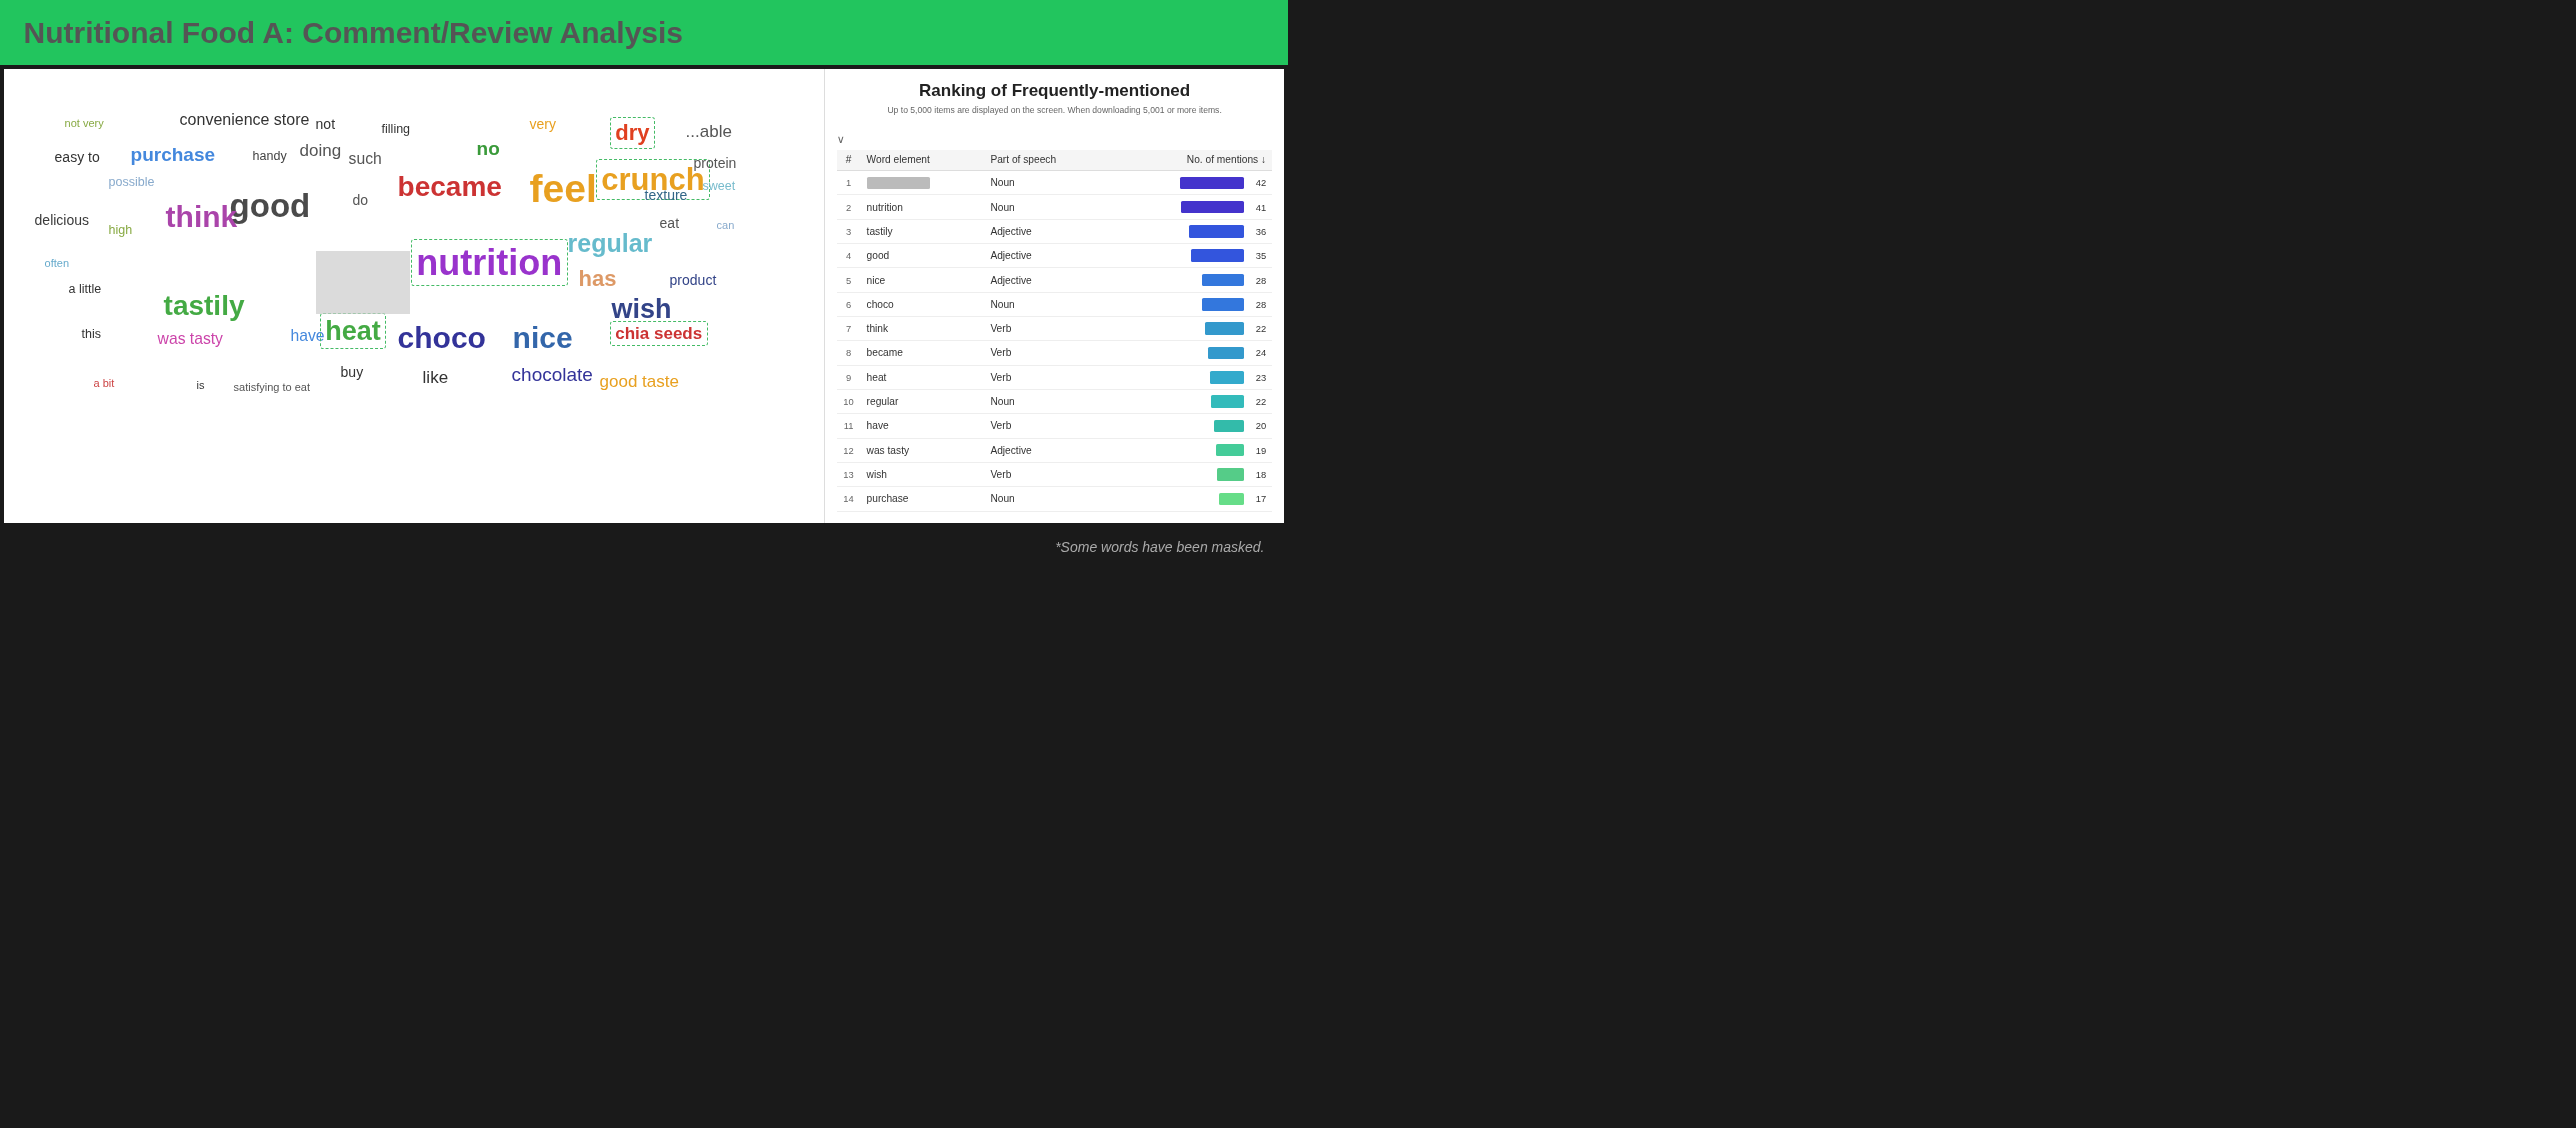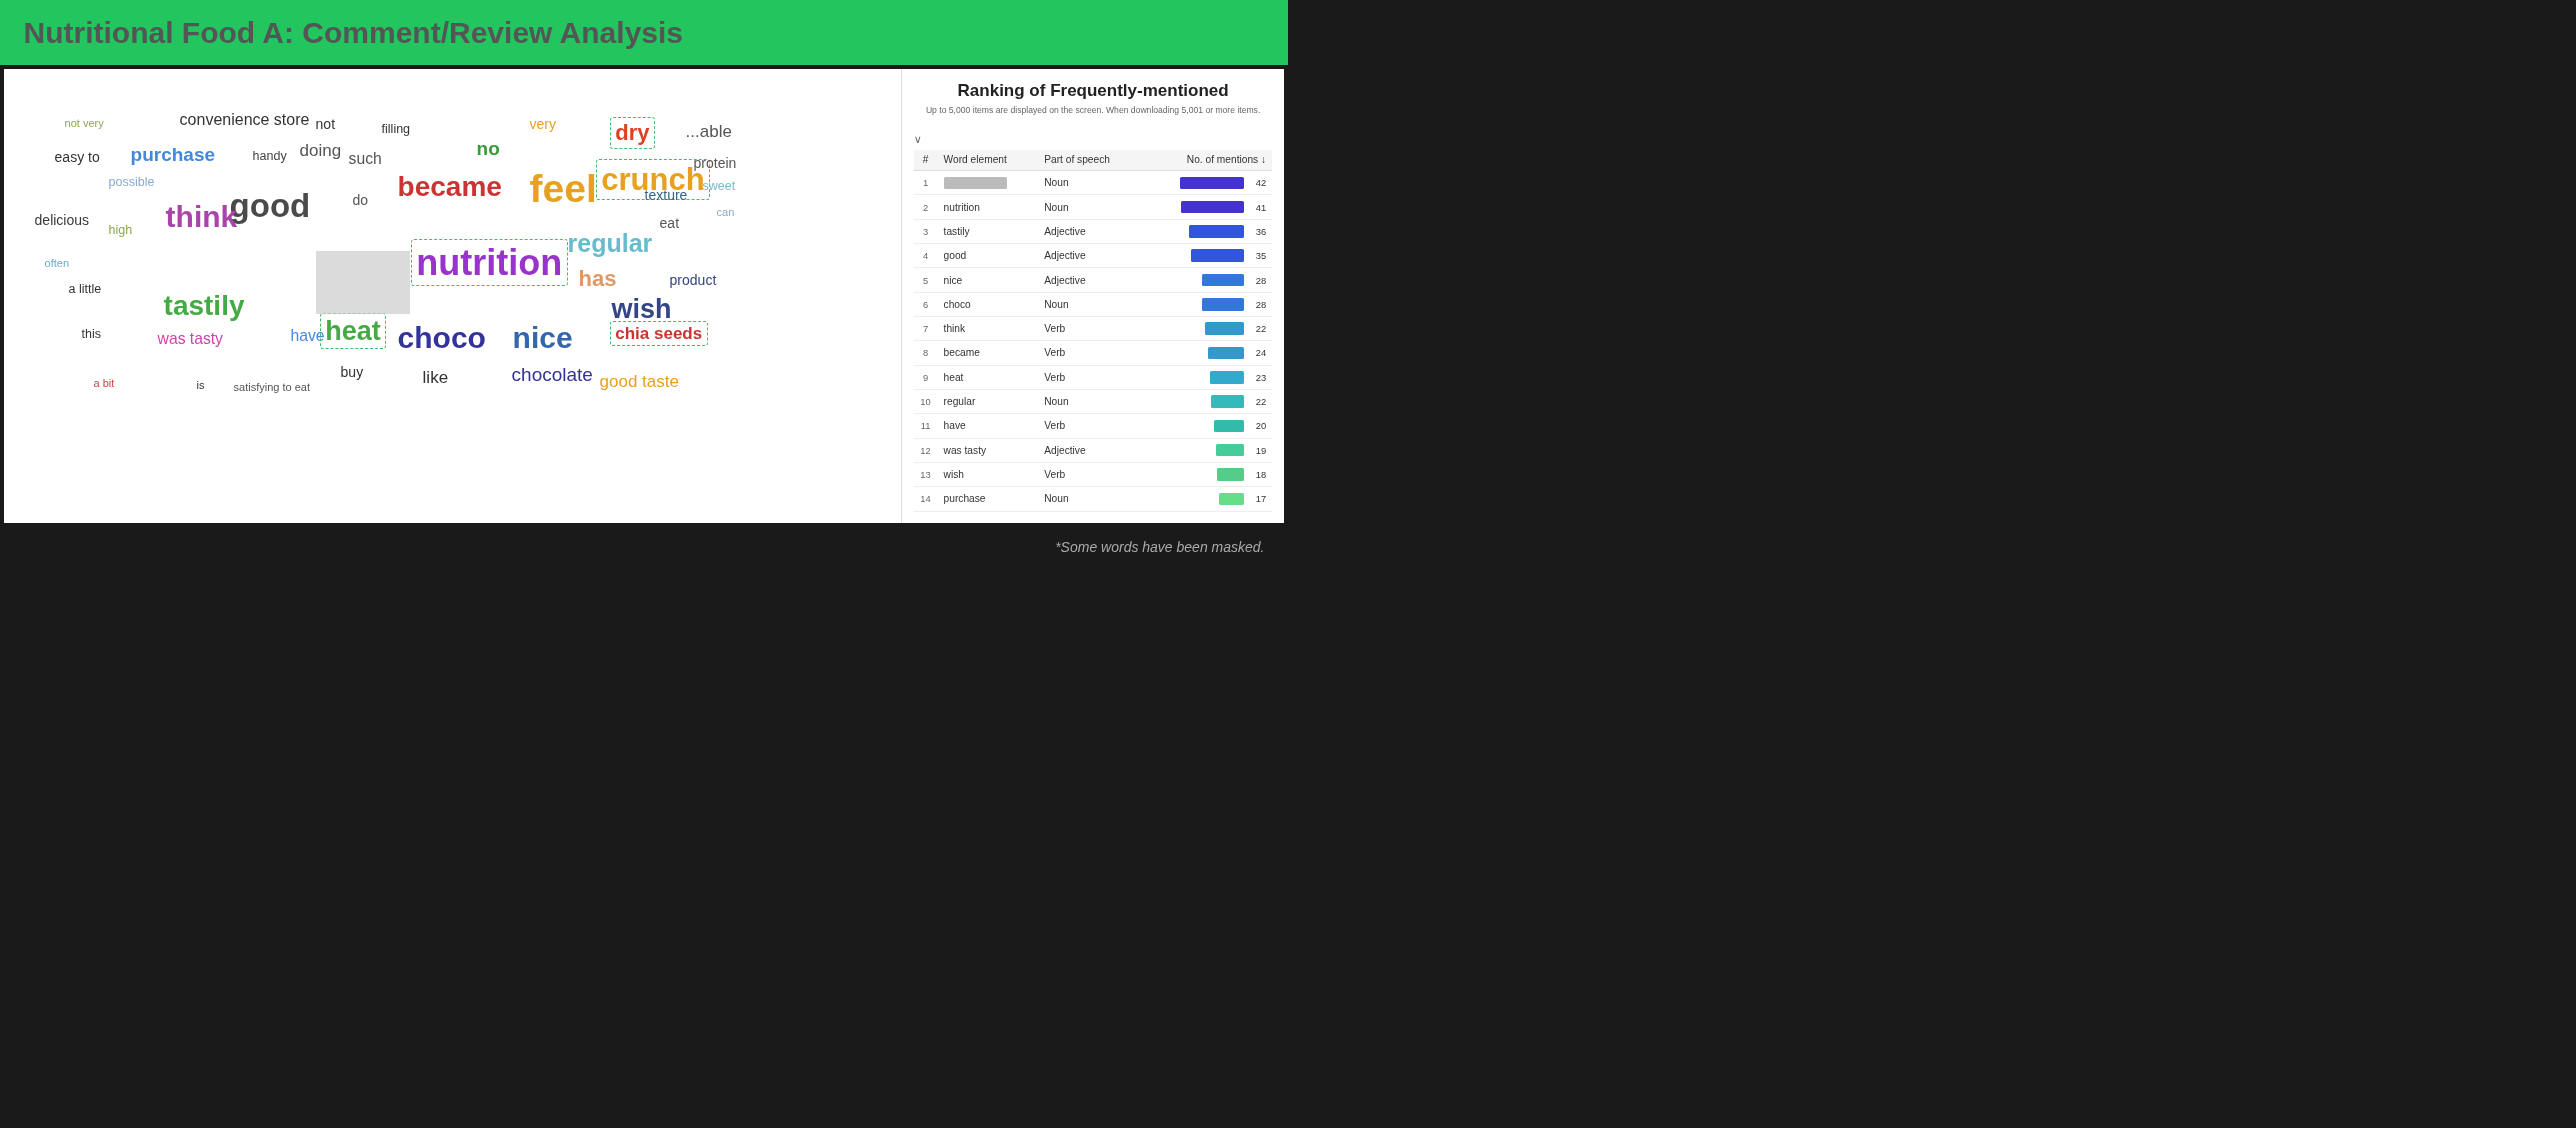--- a/index.html
+++ b/index.html
@@ -46,21 +46,21 @@
       height: 392px;
       overflow: hidden;
     }
     .word {
       position: absolute;
       white-space: nowrap;
       font-weight: bold;
     }
     
     .ranking-section {
-      width: 383px;
+      width: 460px;
       background: white;
       border-left: 0.8px solid #ddd;
       padding: 11.7px;
       display: flex;
       flex-direction: column;
     }
     .ranking-title {
       font-size: 17px;
       font-weight: bold;
       text-align: center;
@@ -174,21 +174,21 @@
         <span class="word" style="left: 210px; top: 102px; font-size: 33px; color: rgb(74, 74, 74); font-weight: bold;">good</span>
         <span class="word" style="left: 146px; top: 115px; font-size: 30px; color: rgb(170, 68, 170); font-weight: bold;">think</span>
         <span class="word" style="left: 333px; top: 107px; font-size: 14px; color: rgb(85, 85, 85); font-weight: normal;">do</span>
         <span class="word" style="left: 625px; top: 102px; font-size: 14px; color: rgb(51, 102, 136); font-weight: normal;">texture</span>
         <span class="word" style="left: 683px; top: 94px; font-size: 12.5px; color: rgb(119, 187, 204); font-weight: normal;">sweet</span>
         <span class="word" style="left: 15px; top: 127px; font-size: 14px; color: rgb(58, 58, 58); font-weight: normal;">delicious</span>
         <span class="word" style="left: 89px; top: 138px; font-size: 12.5px; color: rgb(136, 170, 68); font-weight: normal;">high</span>
         <span class="word" style="left: 391px; top: 154px; font-size: 36px; color: rgb(153, 51, 204); font-weight: bold; border: 1.6px dashed rgb(68, 187, 102); padding: 1.6px 4.7px; border-radius: 3.1px;">nutrition</span>
         <span class="word" style="left: 548px; top: 144px; font-size: 25px; color: rgb(102, 187, 204); font-weight: bold;">regular</span>
         <span class="word" style="left: 640px; top: 130px; font-size: 14px; color: rgb(85, 85, 85); font-weight: normal;">eat</span>
-        <span class="word" style="left: 697px; top: 121px; font-size: 11px; color: rgb(136, 170, 204); font-weight: normal;">can</span>
+        <span class="word" style="left: 697px; top: 134px; font-size: 11px; color: rgb(136, 170, 204); font-weight: normal;">can</span>
         <span class="word" style="left: 25px; top: 172px; font-size: 11px; color: rgb(102, 170, 204); font-weight: normal;">often</span>
         <span class="word" style="left: 49px; top: 197px; font-size: 12.5px; color: rgb(51, 51, 51); font-weight: normal;">a little</span>
         <span class="word" style="left: 144px; top: 205px; font-size: 28px; color: rgb(68, 170, 68); font-weight: bold;">tastily</span>
         <span class="word" style="left: 559px; top: 181px; font-size: 22px; color: rgb(221, 153, 102); font-weight: bold;">has</span>
         <span class="word" style="left: 592px; top: 209px; font-size: 27px; color: rgb(51, 68, 136); font-weight: bold;">wish</span>
         <span class="word" style="left: 650px; top: 187px; font-size: 14px; color: rgb(51, 68, 136); font-weight: normal;">product</span>
         <span class="word" style="left: 62px; top: 242px; font-size: 12.5px; color: rgb(51, 51, 51); font-weight: normal;">this</span>
         <span class="word" style="left: 138px; top: 245px; font-size: 15.7px; color: rgb(204, 68, 170); font-weight: normal;">was tasty</span>
         <span class="word" style="left: 271px; top: 242px; font-size: 15.7px; color: rgb(68, 136, 221); font-weight: normal;">have</span>
         <span class="word" style="left: 300px; top: 228px; font-size: 27px; color: rgb(68, 170, 68); font-weight: bold; border: 1.6px dashed rgb(68, 187, 102); padding: 1.6px 4.7px; border-radius: 3.1px;">heat</span>

